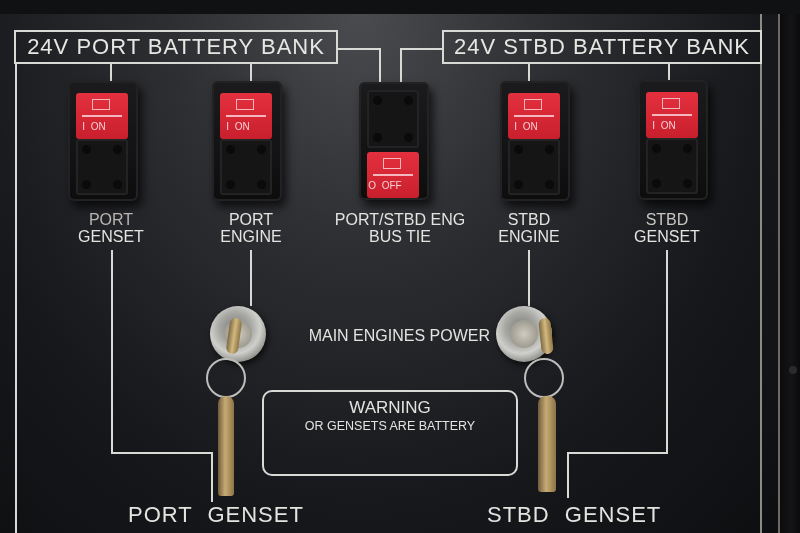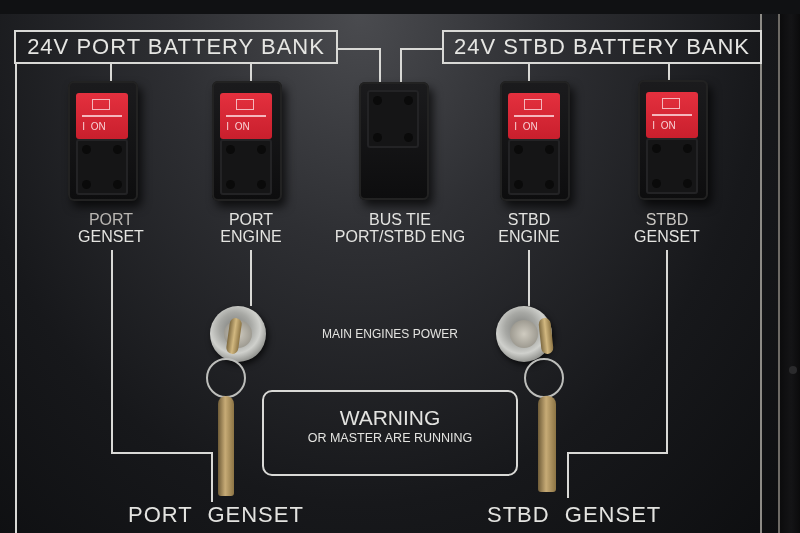--- a/index.html
+++ b/index.html
@@ -25,21 +25,21 @@
   .state{position:absolute;left:0;width:36px;top:28px;font-size:10px;color:#f8d0d4;text-align:center;}
   .lock{position:absolute;width:56px;height:56px;border-radius:50%;
     background:radial-gradient(circle at 45% 40%,#7a7b78 0%,#a7a8a4 35%,#cfd0cc 55%,#8e8f8b 75%,#5a5b58 100%);
     box-shadow:2px 3px 6px rgba(0,0,0,.7);}
   .lock .core{position:absolute;left:14px;top:14px;width:28px;height:28px;border-radius:50%;background:radial-gradient(circle,#cfcbc0,#8a877e);}
   .ring{position:absolute;width:40px;height:40px;border:2.5px solid #bdbebb;border-radius:50%;box-sizing:border-box;}
   .key{position:absolute;width:16px;height:100px;border-radius:8px 8px 3px 3px;background:linear-gradient(90deg,#6f5c38,#c7ab76 45%,#8c7444);}
   .keytab{position:absolute;width:12px;height:36px;border-radius:6px;background:linear-gradient(90deg,#7d6940,#d2b880 50%,#8c7444);}
   .warn{position:absolute;left:262px;top:376px;width:256px;height:86px;border:2px solid #d9d9d6;border-radius:10px;box-sizing:border-box;
     color:#e3e3e0;text-align:center;}
-  .warn .t{font-size:21px;margin-top:14px;}
+  .warn .t{font-size:17px;margin-top:6px;}
   .warn .b{font-size:12.5px;line-height:17px;}
   .bottom-label{position:absolute;color:#e3e3e0;font-size:22px;letter-spacing:1px;word-spacing:8px;}
   .tray{position:absolute;top:524px;height:20px;border-radius:8px 8px 0 0;border-top:2px solid #3b3b3d;background:#0b0b0c;}
 </style>
 </head>
 <body>
 
 <div class="panel">
 
   <div class="edge-right"></div>
@@ -101,24 +101,29 @@
       <div>ENGINE</div>
   </div>
 
   <div class="switch" style="left:359px;top:68px;height:118px;">
     <div class="black" style="top:8px;height:58px;">
       <div class="dot" style="left:6px;top:6px;"></div>
         <div class="dot" style="right:6px;top:6px;"></div>
       <div class="dot" style="left:6px;bottom:6px;"></div>
         <div class="dot" style="right:6px;bottom:6px;"></div>
     </div>
+    <div class="red" style="top:70px;">
+      <div class="bat"></div>
+      <div class="bar"></div>
+      <div class="state"><span>O</span>&nbsp;&nbsp;<span>OFF</span></div>
+    </div>
   </div>
   <div class="txt sw-label" style="left:300px;top:198px;width:200px;">
+    <div>PORT/STBD ENG</div>
     <div>BUS TIE</div>
-    <div>PORT/STBD ENG</div>
   </div>
 
   <div class="switch" style="left:500px;top:67px;">
     <div class="red" style="top:12px;">
       <div class="bat"></div>
       <div class="bar"></div>
       <div class="state"><span>I</span>&nbsp;&nbsp;<span>ON</span></div>
     </div>
     <div class="black" style="top:58px;">
       <div class="dot" style="left:6px;top:6px;"></div>
@@ -166,25 +171,25 @@
   <div class="ring" style="left:206px;top:344px;"></div>
   <div class="key" style="left:218px;top:382px;"></div>
 
   <div class="lock" style="left:496px;top:292px;">
       <div class="core"></div>
     </div>
   <div class="keytab" style="left:540px;top:304px;transform:rotate(-6deg);"></div>
   <div class="ring" style="left:524px;top:344px;"></div>
   <div class="key" style="left:538px;top:382px;width:18px;height:96px;"></div>
 
-  <div class="txt" style="left:290px;top:314px;width:200px;font-size:12px;">MAIN ENGINES POWER</div>
+  <div class="txt" style="left:290px;top:314px;width:200px;font-size:16px;text-align:right;">MAIN ENGINES POWER</div>
 
   <div class="warn">
     <div class="t">WARNING</div>
-    <div class="b">OR MASTER ARE RUNNING</div>
+    <div class="b">OR GENSETS ARE BATTERY</div>
   </div>
 
   <div class="bottom-label" style="left:487px;top:488px;">STBD GENSET</div>
   <div class="bottom-label" style="left:128px;top:488px;">PORT GENSET</div>
 
   <div class="tray" style="left:52px;width:322px;"></div>
   <div class="tray" style="left:410px;width:316px;"></div>
 
   <div style="position:absolute;left:789px;top:352px;width:8px;height:8px;border-radius:50%;background:#2a2a2c;"></div>
 </div>

